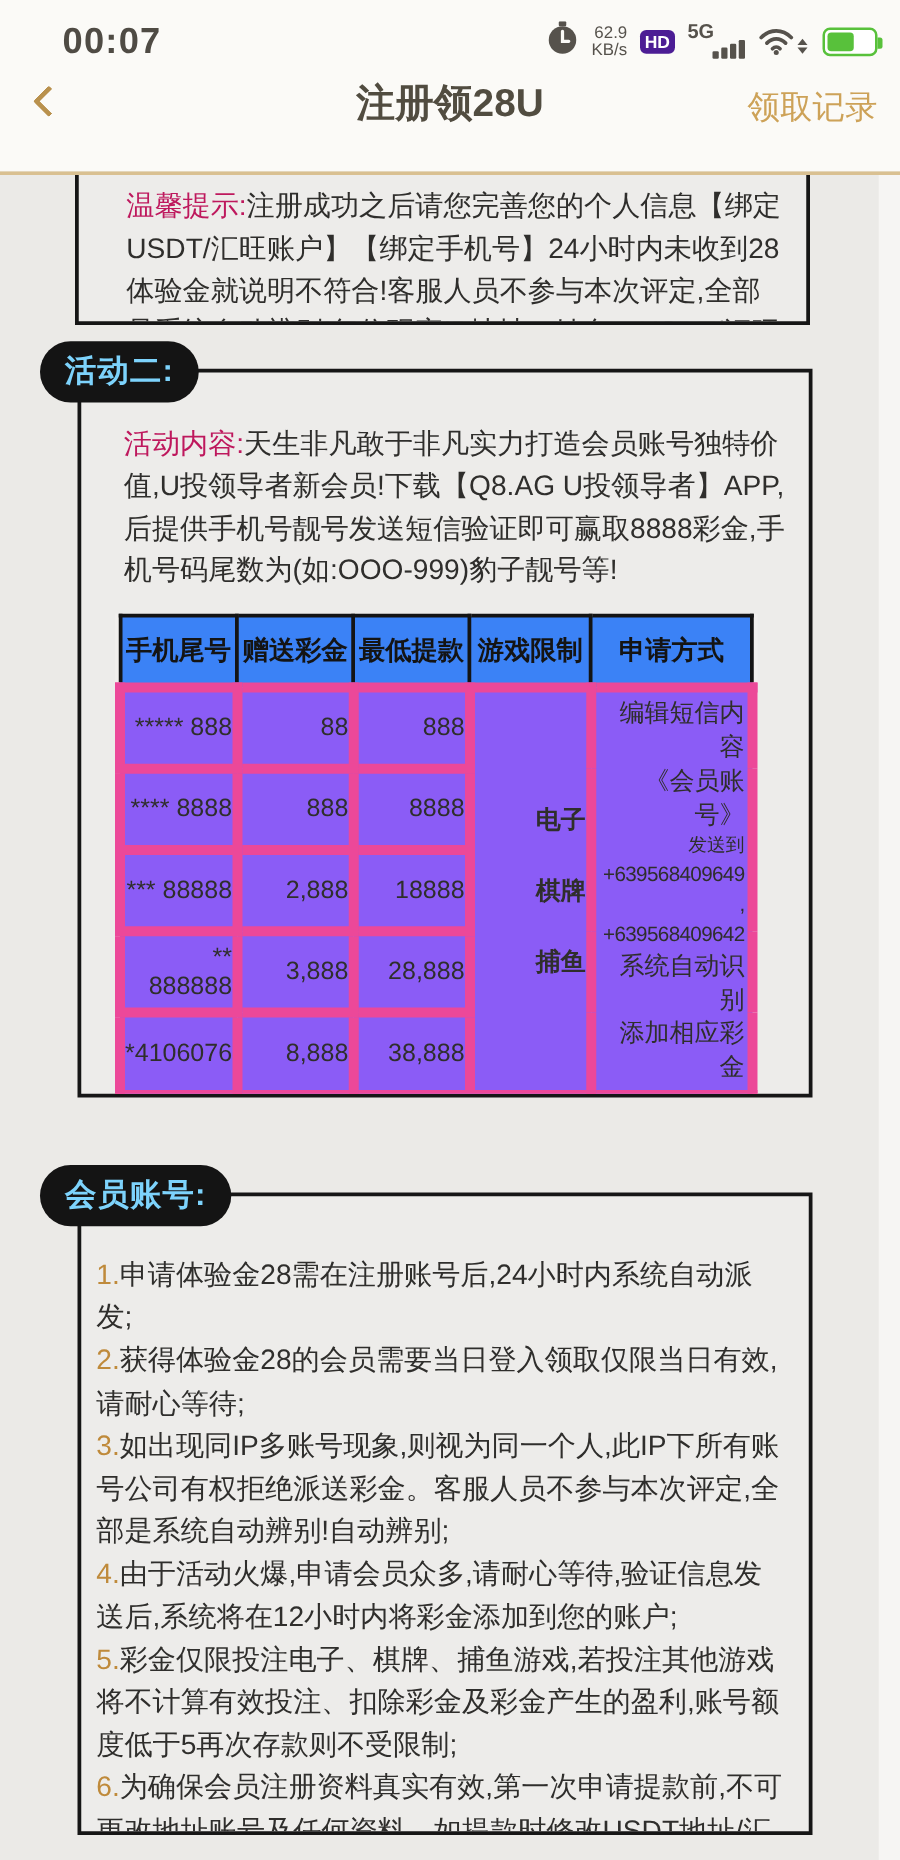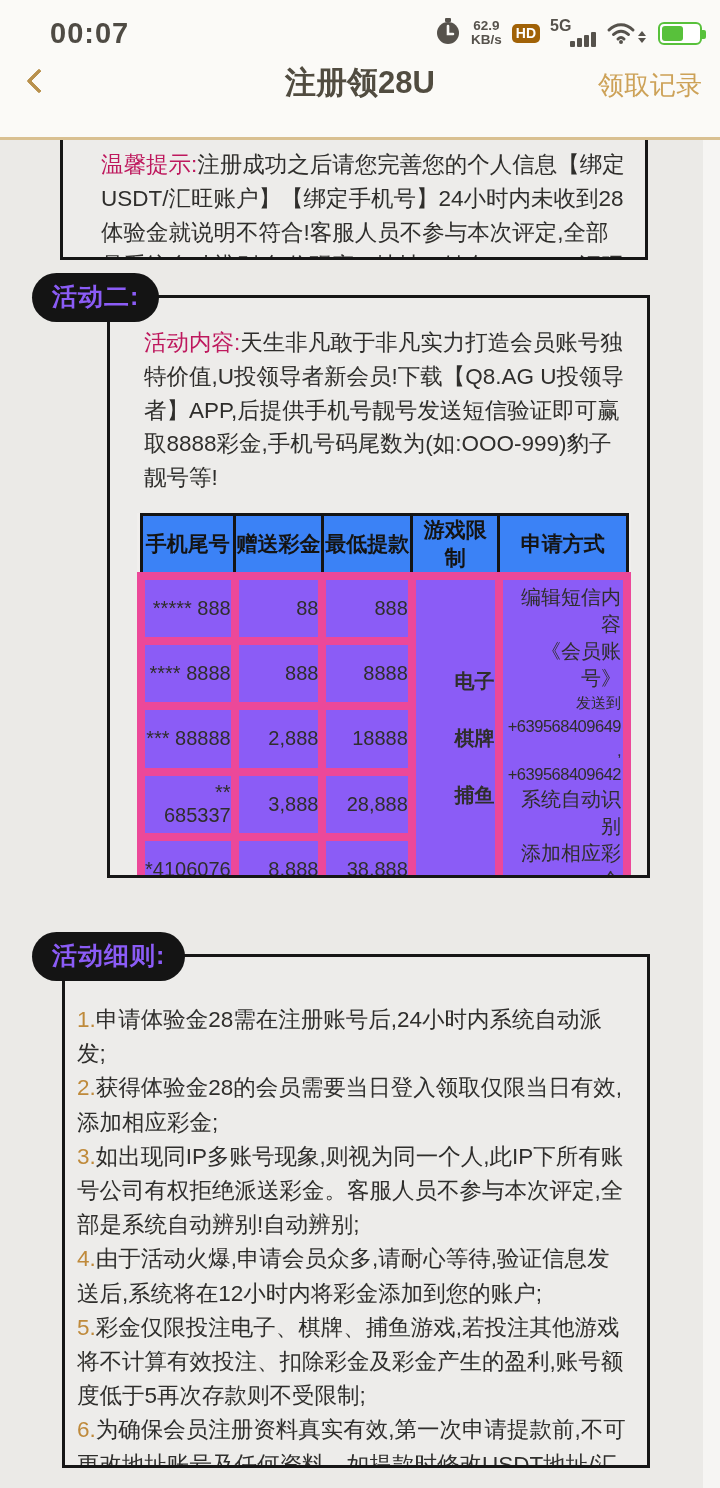--- a/index.html
+++ b/index.html
@@ -5,22 +5,22 @@
   * { margin:0; padding:0; box-sizing:border-box; }
   html,body { width:720px; }
   body { font-family:"Liberation Sans","DejaVu Sans",sans-serif; }
   .screen { position:relative; width:720px; height:1488px; background:#ebeae7; overflow:hidden; }
 
   
   .topbar { height:137px; background:#fbfaf7; position:relative; }
   .status-row { display:flex; justify-content:space-between; align-items:center; padding:14px 18px 0 50px; height:52px; }
   .time { font-size:29px; font-weight:600; color:#4f4b44; letter-spacing:1px; }
   .status-icons { display:flex; align-items:center; gap:10px; }
-  .speed { display:flex; flex-direction:column; align-items:center; line-height:14px; font-size:13.5px; color:#56524c; font-weight:700; }
-  .hd-badge { background:#a16207; color:#ffffff; font-size:14px; font-weight:bold; border-radius:5px; padding:2px 4px; line-height:15px; }
+  .speed { display:flex; flex-direction:column; align-items:flex-end; line-height:14px; font-size:13.5px; color:#56524c; font-weight:400; }
+  .hd-badge { background:#4c1d95; color:#ffffff; font-size:14px; font-weight:bold; border-radius:5px; padding:2px 4px; line-height:15px; }
   .net5g { position:relative; width:46px; height:32px; }
   .net5g .g5 { position:absolute; top:0; left:0; font-size:16px; font-weight:bold; color:#56524c; }
   .bars { position:absolute; bottom:2px; right:0; display:flex; align-items:flex-end; gap:2px; }
   .bars i { display:block; width:5px; background:#56524c; border-radius:1px; }
   .bars i:nth-child(1){height:6px;} .bars i:nth-child(2){height:9px;}
   .bars i:nth-child(3){height:12px;} .bars i:nth-child(4){height:15px;}
   .wifi-wrap { display:flex; align-items:flex-end; gap:2px; }
   .updown { display:flex; flex-direction:column; gap:2px; padding-bottom:2px; }
   .updown .up { width:0;height:0;border-left:4px solid transparent;border-right:4px solid transparent;border-bottom:5px solid #56524c; }
   .updown .dn { width:0;height:0;border-left:4px solid transparent;border-right:4px solid transparent;border-top:5px solid #56524c; }
@@ -39,24 +39,24 @@
   .right-strip { position:absolute; right:0; top:140px; width:17px; height:1348px; background:#f6f5f3; }
   .body-text { font-size:22.5px; line-height:33.8px; color:#2f2e2c; }
   .gold-label { color:#be185d; }
 
   .box1 { margin:0 72px 0 60px; border:3px solid #161616; border-top:none; height:120px; background:#edecea;
           padding:8px 16px 0 38px; overflow:hidden; }
 
   .section { position:relative; }
   .sec2 { margin:35px 70px 0 62px; }
   .sec3 { margin:76px 70px 0 62px; }
-  .badge { position:absolute; top:-22px; left:-30px; background:#141414; color:#8b5cf6; font-size:25px;
+  .badge { position:absolute; top:-22px; left:-30px; background:#141414; color:#7dd3fc; font-size:25px;
            font-weight:bold; padding:7px 20px 9px; border-radius:26px; z-index:2; letter-spacing:1px; }
   .big-box { border:3px solid #161616; background:#edecea; overflow:hidden; }
-  .box2 { height:583px; padding:28px 16px 0 34px;margin-left:45px; }
+  .box2 { height:583px; padding:40px 16px 0 34px; }
   .box3 { height:514px; padding:46px 18px 0 12px; }
 
   
   table.bonus { border-collapse:collapse; margin:18px 0 0 -7px; background:#f1efed; }
   table.bonus th { background:#3b82f6; border:3px solid #141414; font-size:21px; font-weight:bold; color:#141414;
                    height:57px; text-align:center; }
   table.bonus td { border:8px solid #ec4899; font-size:20px; color:#2f2e2c; height:60px; text-align:right; background:#8b5cf6; }
   .w1{width:93px;} .w2{width:93px;} .w3{width:93px;} .w4{width:97px;} .w5{width:129px;}
   td.game-cell { border-left:3px solid #141414 !important; font-size:24px; font-weight:600; }
   .game-cell .gline { margin:30px 0; }
@@ -174,43 +174,43 @@
             <td>**** 8888</td>
             <td>888</td>
             <td>8888</td>
           </tr>
           <tr>
             <td>*** 88888</td>
             <td>2,888</td>
             <td>18888</td>
           </tr>
           <tr>
-            <td>** 685337</td>
+            <td>** 888888</td>
             <td>3,888</td>
             <td>28,888</td>
           </tr>
           <tr>
             <td>*4106076</td>
             <td>8,888</td>
             <td>38,888</td>
           </tr>
         </tbody>
       </table>
 
       <div class="body-text note-para">
         <span class="gold-label">注意:</span><span>您在发送短信验证前,确保您的手机号码有开通国际漫游业务~以免发送短信失败。如手机尾号为8888,发送短信验证成功,即可获得888彩金!</span>
       </div>
     </div>
   </div>
 
   <div class="section sec3">
-    <span class="badge">活动细则:</span>
+    <span class="badge">会员账号:</span>
     <div class="big-box box3">
       <div class="rule"><span class="n">1.</span><span>申请体验金28需在注册账号后,24小时内系统自动派发;</span></div>
-      <div class="rule"><span class="n">2.</span><span>获得体验金28的会员需要当日登入领取仅限当日有效,添加相应彩金;</span></div>
+      <div class="rule"><span class="n">2.</span><span>获得体验金28的会员需要当日登入领取仅限当日有效,请耐心等待;</span></div>
       <div class="rule"><span class="n">3.</span><span>如出现同IP多账号现象,则视为同一个人,此IP下所有账号公司有权拒绝派送彩金。客服人员不参与本次评定,全部是系统自动辨别!自动辨别;</span></div>
       <div class="rule"><span class="n">4.</span><span>由于活动火爆,申请会员众多,请耐心等待,验证信息发送后,系统将在12小时内将彩金添加到您的账户;</span></div>
       <div class="rule"><span class="n">5.</span><span>彩金仅限投注电子、棋牌、捕鱼游戏,若投注其他游戏将不计算有效投注、扣除彩金及彩金产生的盈利,账号额度低于5再次存款则不受限制;</span></div>
       <div class="rule"><span class="n">6.</span><span>为确保会员注册资料真实有效,第一次申请提款前,不可更改地址账号及任何资料。如提款时修改USDT地址/汇旺账号,将扣除赠送彩金及彩金产生的盈利;</span></div>
 
     </div>
   </div>
 
 </div>
 

